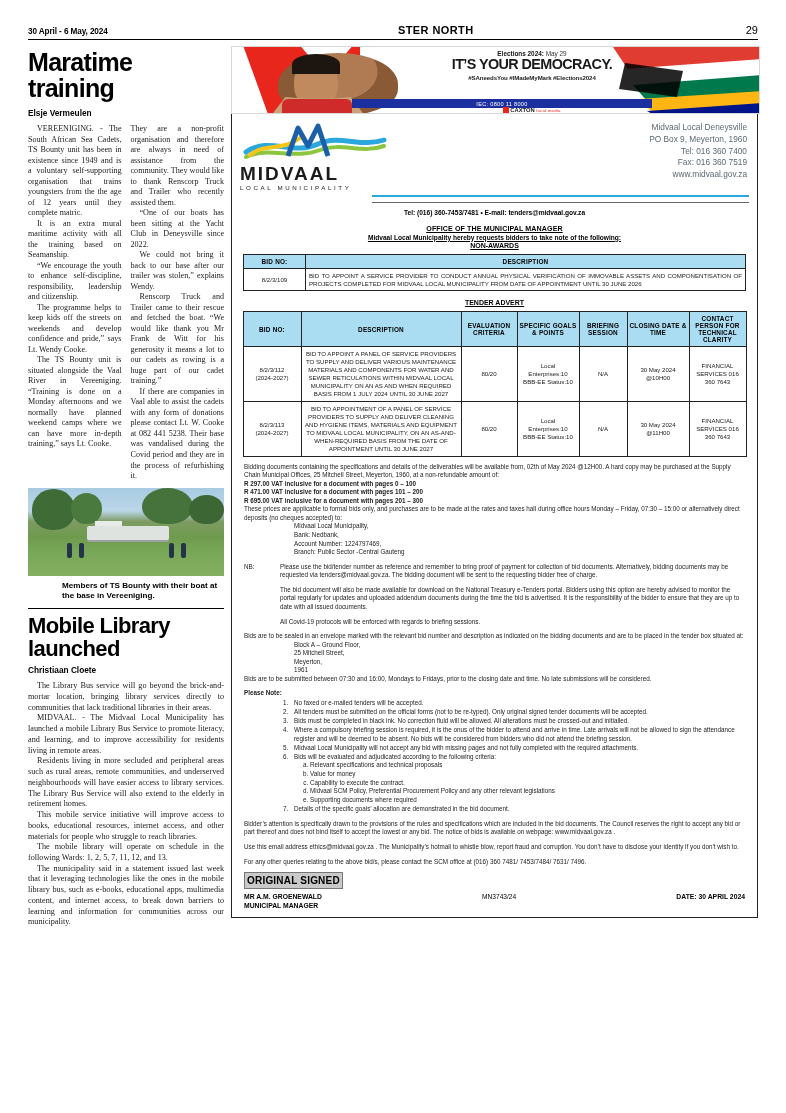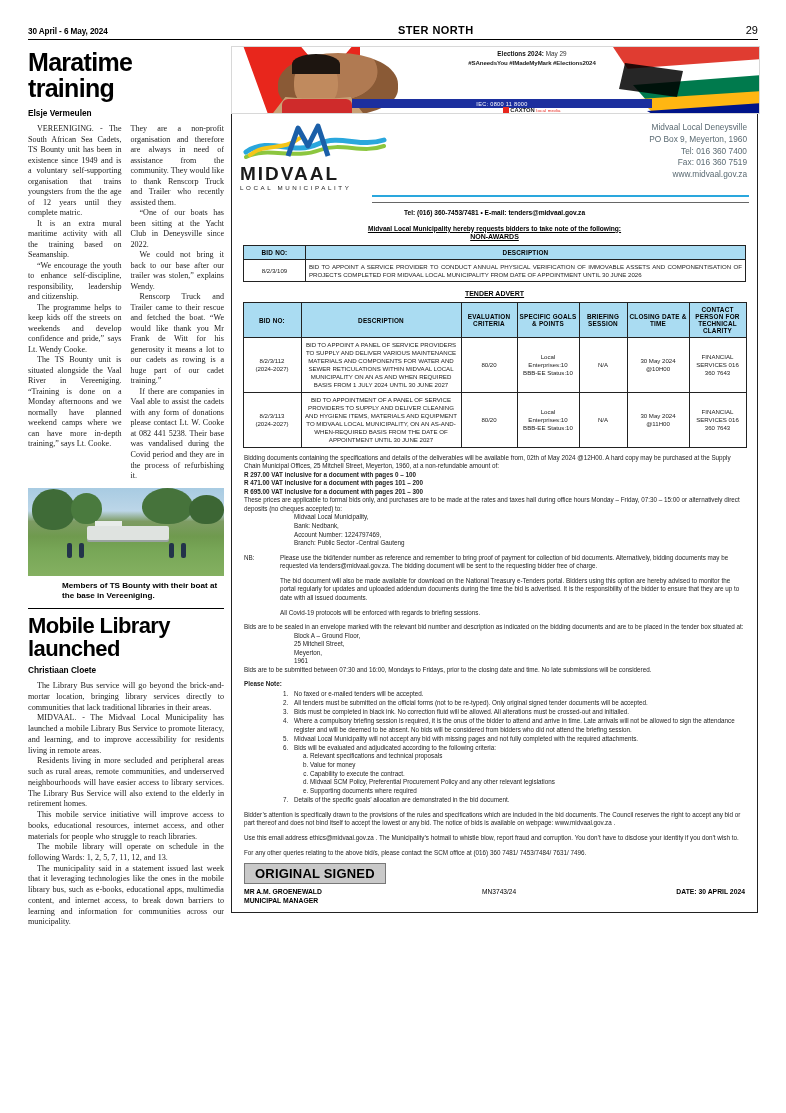--- a/index.html
+++ b/index.html
@@ -89,22 +89,22 @@
   .para{font-size:6.3px;line-height:1.36;color:#222;margin:0 12px;padding:0;text-align:left;}
   .para.top{margin-top:6px;}
   .indent{margin-left:62px;}
   .nb{display:flex;margin:0 12px;font-size:6.3px;line-height:1.36;color:#222;}
   .nb .lbl{width:36px;flex:none;font-weight:normal;}
   .nb .txt{flex:1;}
   ol.numlist{margin:1px 12px 0 0;padding-left:58px;font-size:6.3px;line-height:1.36;color:#222;}
   ol.numlist>li{margin-bottom:0.5px;padding-left:4px;}
   ol.alpha{list-style-type:lower-alpha;margin:0;padding-left:16px;}
   .spacer{height:6px;}
-  .orig-signed{display:inline-block;background:#c9c9c9;border:0.7px solid #777;font-size:13px;font-weight:bold;
-     padding:2px 10px;margin:6px 16px 2px 12px;letter-spacing:0.2px;}
+  .orig-signed{display:inline-block;background:#c9c9c9;border:0.7px solid #777;font-size:10px;font-weight:bold;
+     padding:2px 2px;margin:6px 16px 2px 12px;letter-spacing:0.2px;}
   .signfoot{display:flex;justify-content:space-between;margin:2px 12px 2px 12px;font-size:6.8px;font-weight:bold;}
   .signfoot .mid{font-weight:normal;font-size:6.6px;}
   .sf-left{line-height:1.32;}
 </style>
 </head>
 <body>
 
 <div class="page">
 
   <div class="masthead">
@@ -179,20 +179,21 @@
         <path d="M40 6 L190 0 L190 20 L56 30 Z" fill="#e03c31"></path>
         <path d="M52 28 L190 18 L190 38 L66 46 Z" fill="#ffffff"></path>
         <path d="M60 44 L190 34 L190 54 L74 60 Z" fill="#007a4d"></path>
         <path d="M66 58 L190 50 L190 66 L80 72 Z" fill="#ffb612"></path>
         <path d="M74 70 L190 62 L190 78 L88 78 Z" fill="#001489"></path>
         <path d="M52 22 L110 30 L104 56 L46 48 Z" fill="#000000" opacity="0.85"></path>
       </svg>
 
       <div class="iec-txt">
         <div class="iec-el"><b>Elections 2024:</b><span> May 29</span></div>
+        <div class="iec-l1">IT’S YOUR DEMOCRACY.</div>
         <div class="iec-tags">#SAneedsYou  #IMadeMyMark  #Elections2024</div>
       </div>
       <div class="iec-bar">IEC: 0800 11 8000</div>
       <div class="iec-cax"><span class="sq"></span><span>CAXTON</span> <span class="lm">local media</span></div>
     </div>
 
     <div class="advert">
 
       <div class="letterhead">
         <div class="logo-wrap">
@@ -214,20 +215,21 @@
           <div>Fax: 016 360 7519</div>
           <div>www.midvaal.gov.za</div>
         </div>
       </div>
       <div class="blue-line"></div>
       <div class="grey-line"></div>
 
       <div class="contact-line">Tel: (016) 360-7453/7481 • E-mail: tenders@midvaal.gov.za</div>
 
       <div class="omm">
+        <div class="l1">OFFICE OF THE MUNICIPAL MANAGER</div>
         <div class="l2">Midvaal Local Municipality hereby requests bidders to take note of the following:</div>
         <div class="l3">NON-AWARDS</div>
       </div>
 
       
       <table>
         <colgroup>
             <col style="width:62px">
             <col>
           </colgroup>

